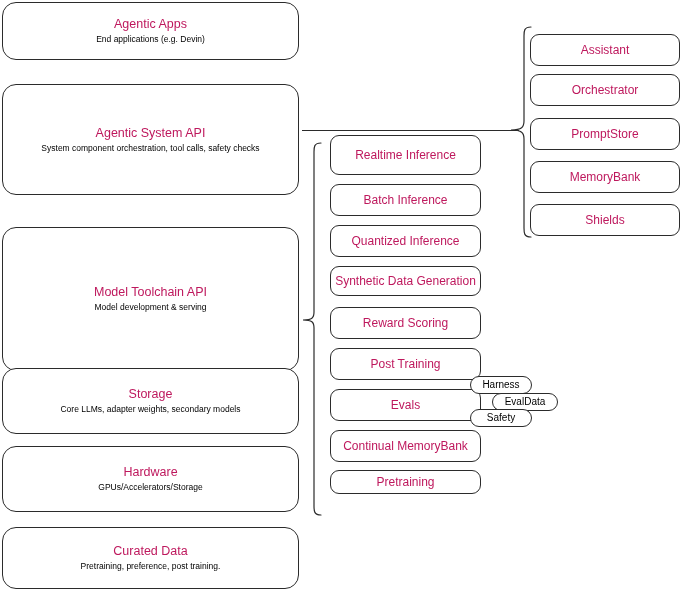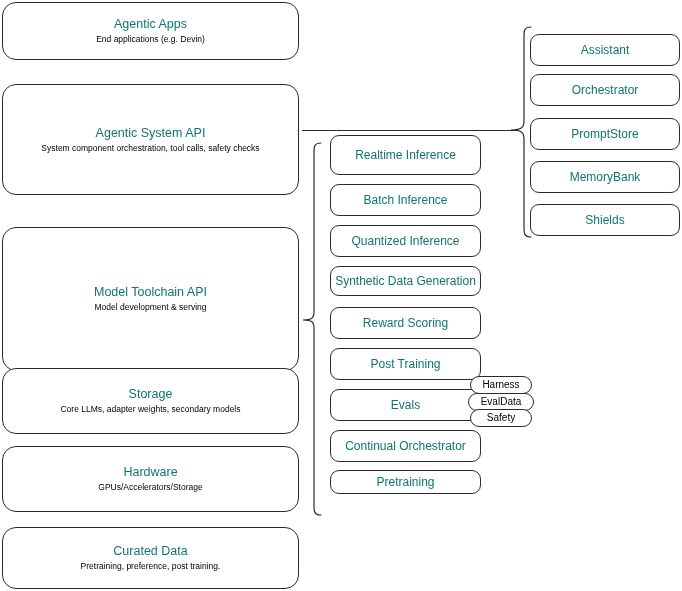--- a/index.html
+++ b/index.html
@@ -27,21 +27,21 @@
     display: flex;
     flex-direction: column;
     align-items: center;
     justify-content: center;
     text-align: center;
     padding: 2px 6px;
   }
   .box .title {
     font-size: 12.5px;
     line-height: 16px;
-    color: #0f766e;
+    color: #be185d;
     white-space: nowrap;
   }
   .box .subtitle {
     font-size: 8.5px;
     line-height: 13px;
     color: #000000;
     white-space: nowrap;
     margin-top: 1px;
   }
   
@@ -155,30 +155,30 @@
 
   <div class="box item" style="left:330px; top:348px; width:151px; height:32px;">
     <div class="title">Post Training</div>
   </div>
 
   <div class="box item" style="left:330px; top:389px; width:151px; height:32px;">
     <div class="title">Evals</div>
   </div>
 
   <div class="box item" style="left:330px; top:430px; width:151px; height:32px;">
-    <div class="title">Continual Orchestrator</div>
+    <div class="title">Continual MemoryBank</div>
   </div>
 
   <div class="box item" style="left:330px; top:470px; width:151px; height:24px;">
     <div class="title">Pretraining</div>
   </div>
 
   <div class="pill" style="left:470px; top:376px; width:62px; height:18px;">Harness</div>
 
-  <div class="pill" style="left:468px; top:393px; width:66px; height:18px;">EvalData</div>
+  <div class="pill" style="left:492px; top:393px; width:66px; height:18px;">EvalData</div>
 
   <div class="pill" style="left:470px; top:409px; width:62px; height:18px;">Safety</div>
 
   <div class="box item" style="left:530px; top:34px; width:150px; height:32px;">
     <div class="title">Assistant</div>
   </div>
 
   <div class="box item" style="left:530px; top:74px; width:150px; height:32px;">
     <div class="title">Orchestrator</div>
   </div>

